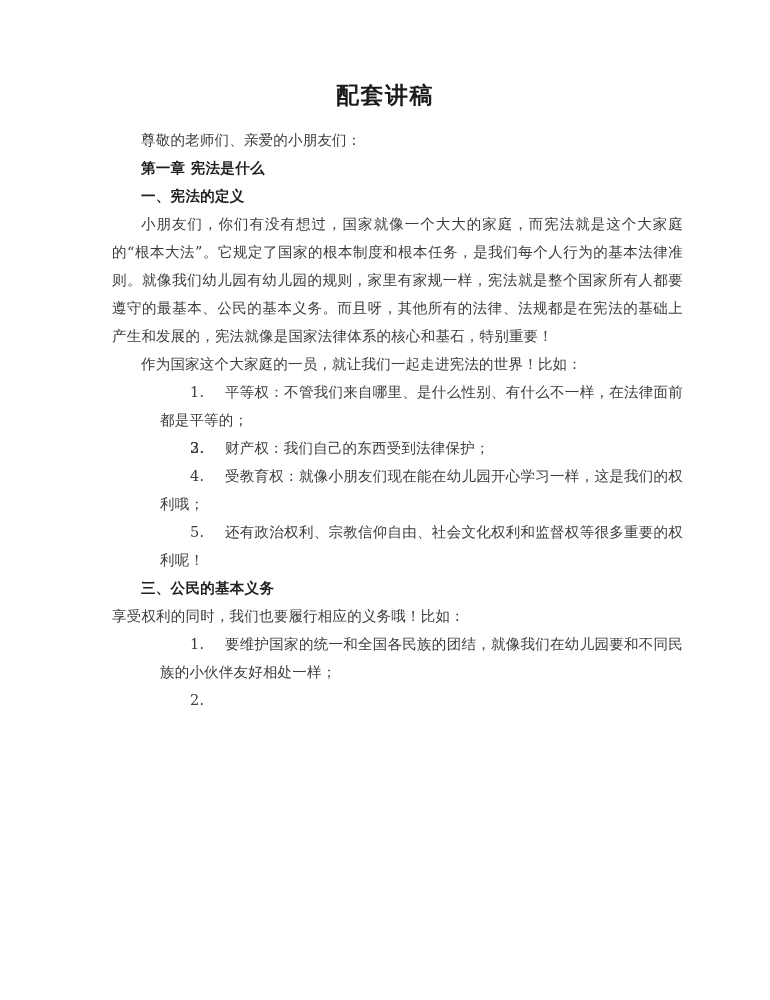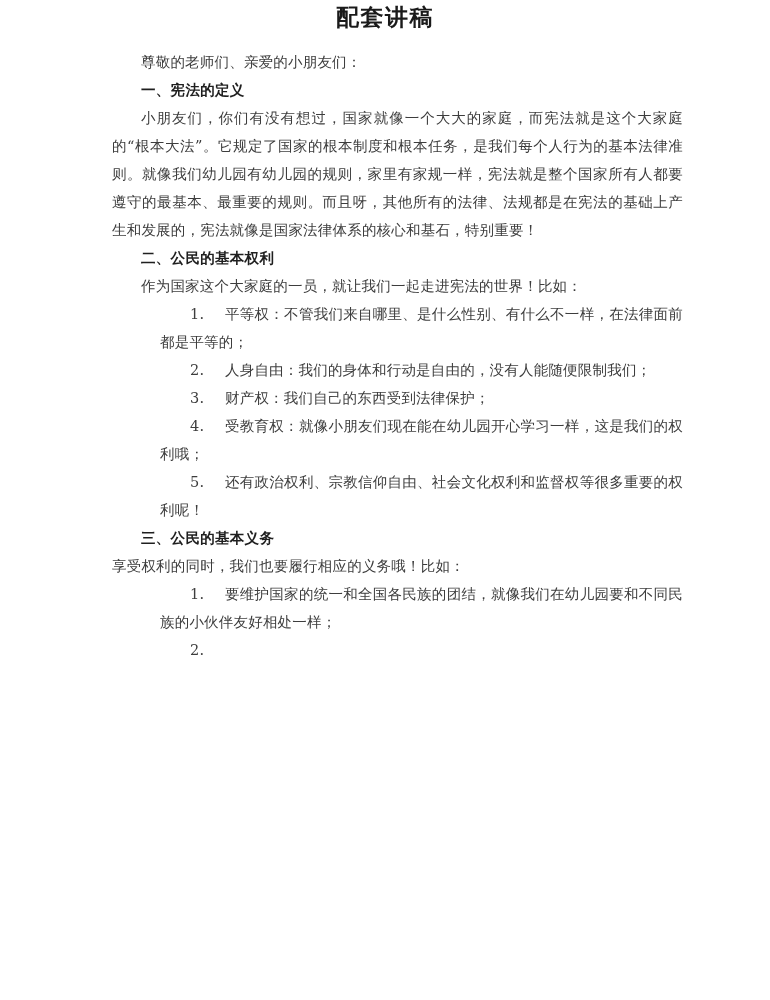--- a/index.html
+++ b/index.html
@@ -20,20 +20,21 @@
     position: relative;
     width: 770px;
     height: 1000px;
     box-sizing: border-box;
     padding: 0;
     background: #ffffff;
   }
 
   .doc-title {
     margin: 0;
+    padding-top: 78px;
     text-align: center;
     font-size: 23px;
     font-weight: bold;
     letter-spacing: 1.5px;
     color: #1a1a1a;
     font-family: "DejaVu Serif", "Liberation Serif", serif;
     line-height: 34px;
   }
 
   .body-block {
@@ -101,37 +102,36 @@
 
 <div class="page">
 
   <h1 class="doc-title">配套讲稿</h1>
 
   <div class="body-block">
 
     <p class="para">尊敬的老师们、亲爱的小朋友们：</p>
 
 
+    <p class="heading">第一章  宪法是什么</p>
 
     <p class="heading">一、宪法的定义</p>
 
-    <p class="para">小朋友们，你们有没有想过，国家就像一个大大的家庭，而宪法就是这个大家庭的“根本大法”。它规定了国家的根本制度和根本任务，是我们每个人行为的基本法律准则。就像我们幼儿园有幼儿园的规则，家里有家规一样，宪法就是整个国家所有人都要遵守的最基本、最重要的规则。而且呀，其他所有的法律、法规都是在宪法的基础上产生和发展的，宪法就像是国家法律体系的核心和基石，特别重要！</p>
+    <p class="para">小朋友们，你们有没有想过，国家就像一个大大的家庭，而宪法就是这个大家庭的“根本大法”。它规定了国家的根本制度和根本任务，是我们每个人行为的基本法律准则。就像我们幼儿园有幼儿园的规则，家里有家规一样，宪法就是整个国家所有人都要遵守的最基本、公民的基本义务。而且呀，其他所有的法律、法规都是在宪法的基础上产生和发展的，宪法就像是国家法律体系的核心和基石，特别重要！</p>
 
-    <p class="heading">二、公民的基本权利</p>
 
     <p class="para">作为国家这个大家庭的一员，就让我们一起走进宪法的世界！比如：</p>
 
     <ol class="numlist">
       <li>
         <span class="marker">1.</span>
         <span>平等权：不管我们来自哪里、是什么性别、有什么不一样，在法律面前都是平等的；</span>
       </li>
       <li>
         <span class="marker">2.</span>
-        <span>人身自由：我们的身体和行动是自由的，没有人能随便限制我们；</span>
       </li>
       <li>
         <span class="marker">3.</span>
         <span>财产权：我们自己的东西受到法律保护；</span>
       </li>
       <li>
         <span class="marker">4.</span>
         <span>受教育权：就像小朋友们现在能在幼儿园开心学习一样，这是我们的权利哦；</span>
       </li>
       <li>

